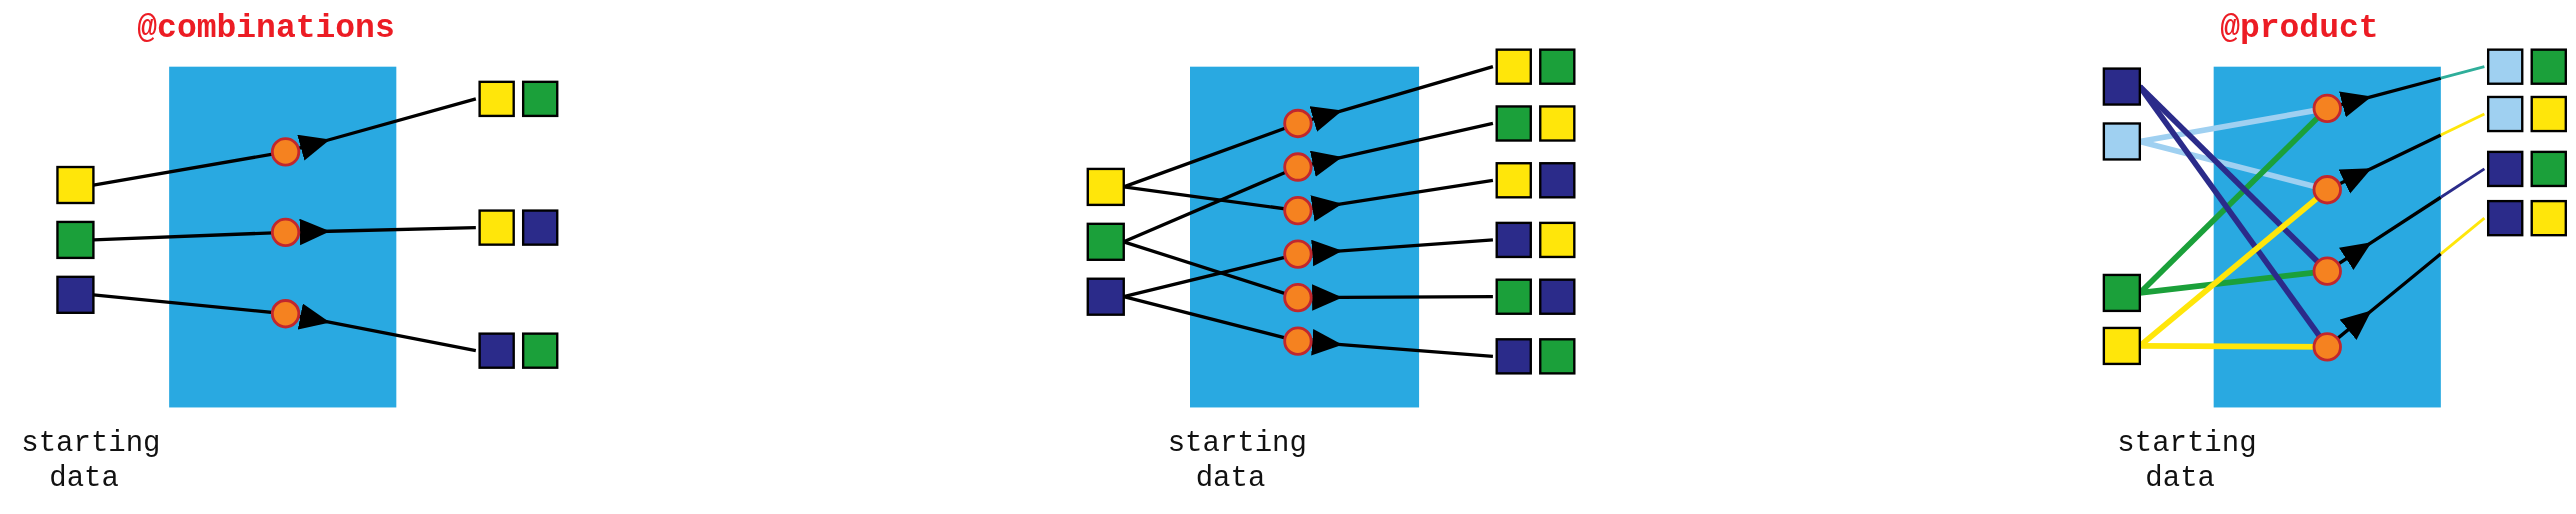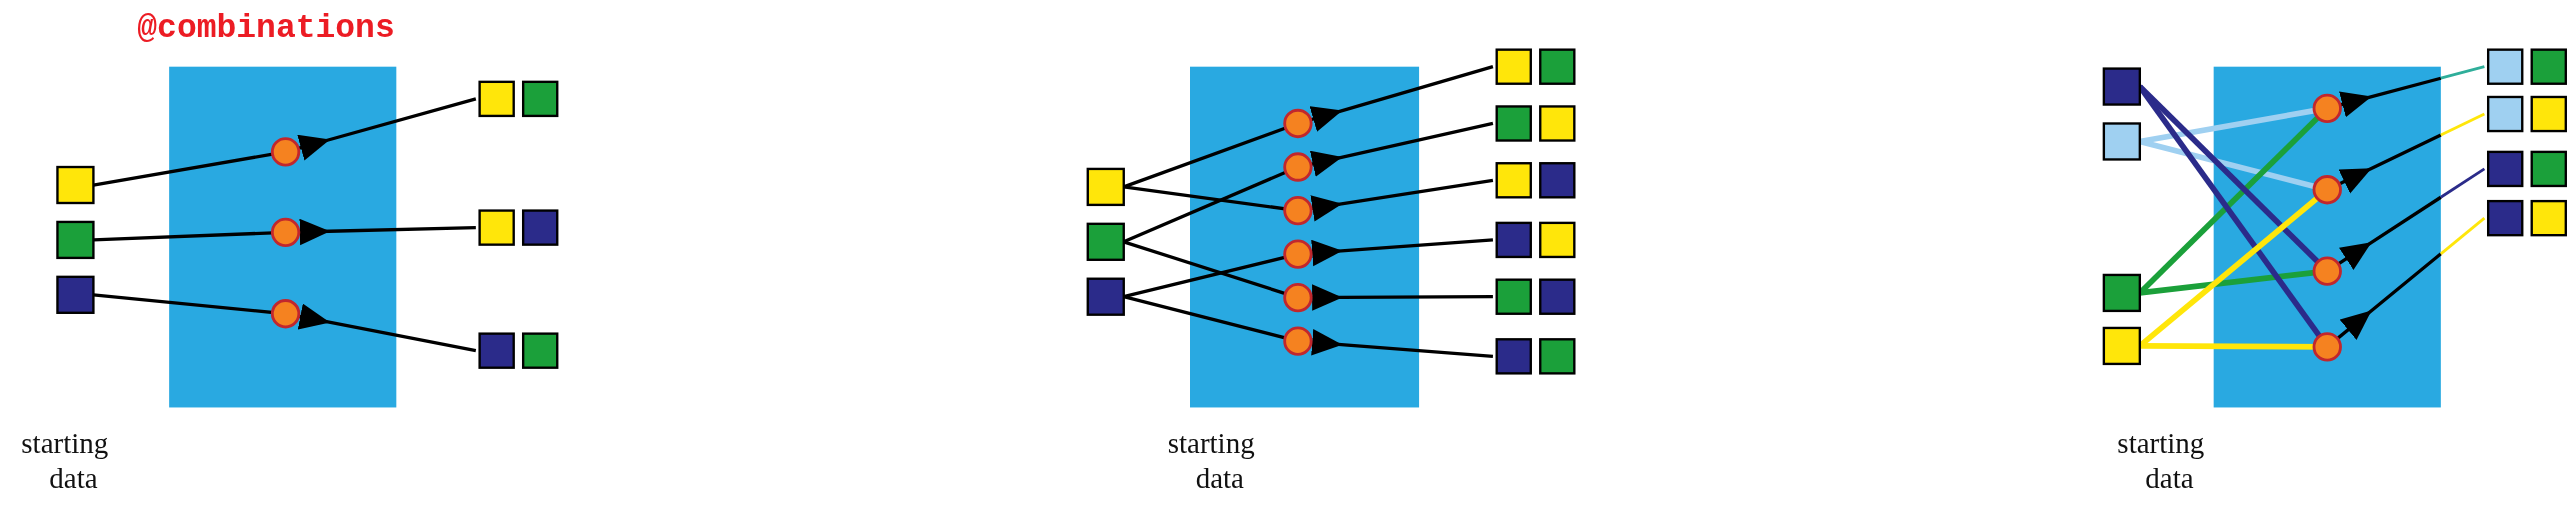--- a/index.html
+++ b/index.html
@@ -36,21 +36,21 @@
     white-space: nowrap;
   }
   .art {
     position: absolute;
     left: 0;
     top: 0;
   }
   .caption {
     position: absolute;
     top: 418px;
-    font-family: Liberation Serif, serif;
+    font-family: Liberation Mono, monospace;
     font-size: 29px;
     line-height: 35px;
     color: #111111;
   }
   .caption .cap1 { display: block; }
   .caption .cap2 { display: block; margin-left: 28px; }
 </style>
 </head>
 <body>
 
@@ -132,20 +132,21 @@
         <rect x="665" y="350" width="36" height="36" fill="#2B2B8A" stroke="#000000" stroke-width="2.5"></rect>
         <rect x="711" y="350" width="36" height="36" fill="#1BA03A" stroke="#000000" stroke-width="2.5"></rect>
       </svg>
     <div class="caption" style="left: 301px;">
       <span class="cap1">starting</span>
       <span class="cap2">data</span>
     </div>
   </figure>
 
   <figure class="diagram">
+    <div class="diagram-title" style="left: 574px; color: rgb(236, 28, 36);">@product</div>
     <svg class="art" width="859" height="514" viewBox="0 0 907 543">
         <defs>
           <marker id="arr2" markerUnits="userSpaceOnUse" markerWidth="34" markerHeight="30" refX="31" refY="14" orient="auto">
             <path d="M0,0 L32,14 L0,28 Z" fill="#000000"></path>
           </marker>
         </defs>
         <rect x="516" y="62" width="240" height="360" fill="#29A9E1"></rect>
         <line x1="438" y1="141" x2="636" y2="106" stroke="#9FD0F1" stroke-width="6"></line>
         <line x1="438" y1="141" x2="636" y2="192" stroke="#9FD0F1" stroke-width="6"></line>
         <line x1="438" y1="301" x2="636" y2="106" stroke="#1BA03A" stroke-width="6"></line>

